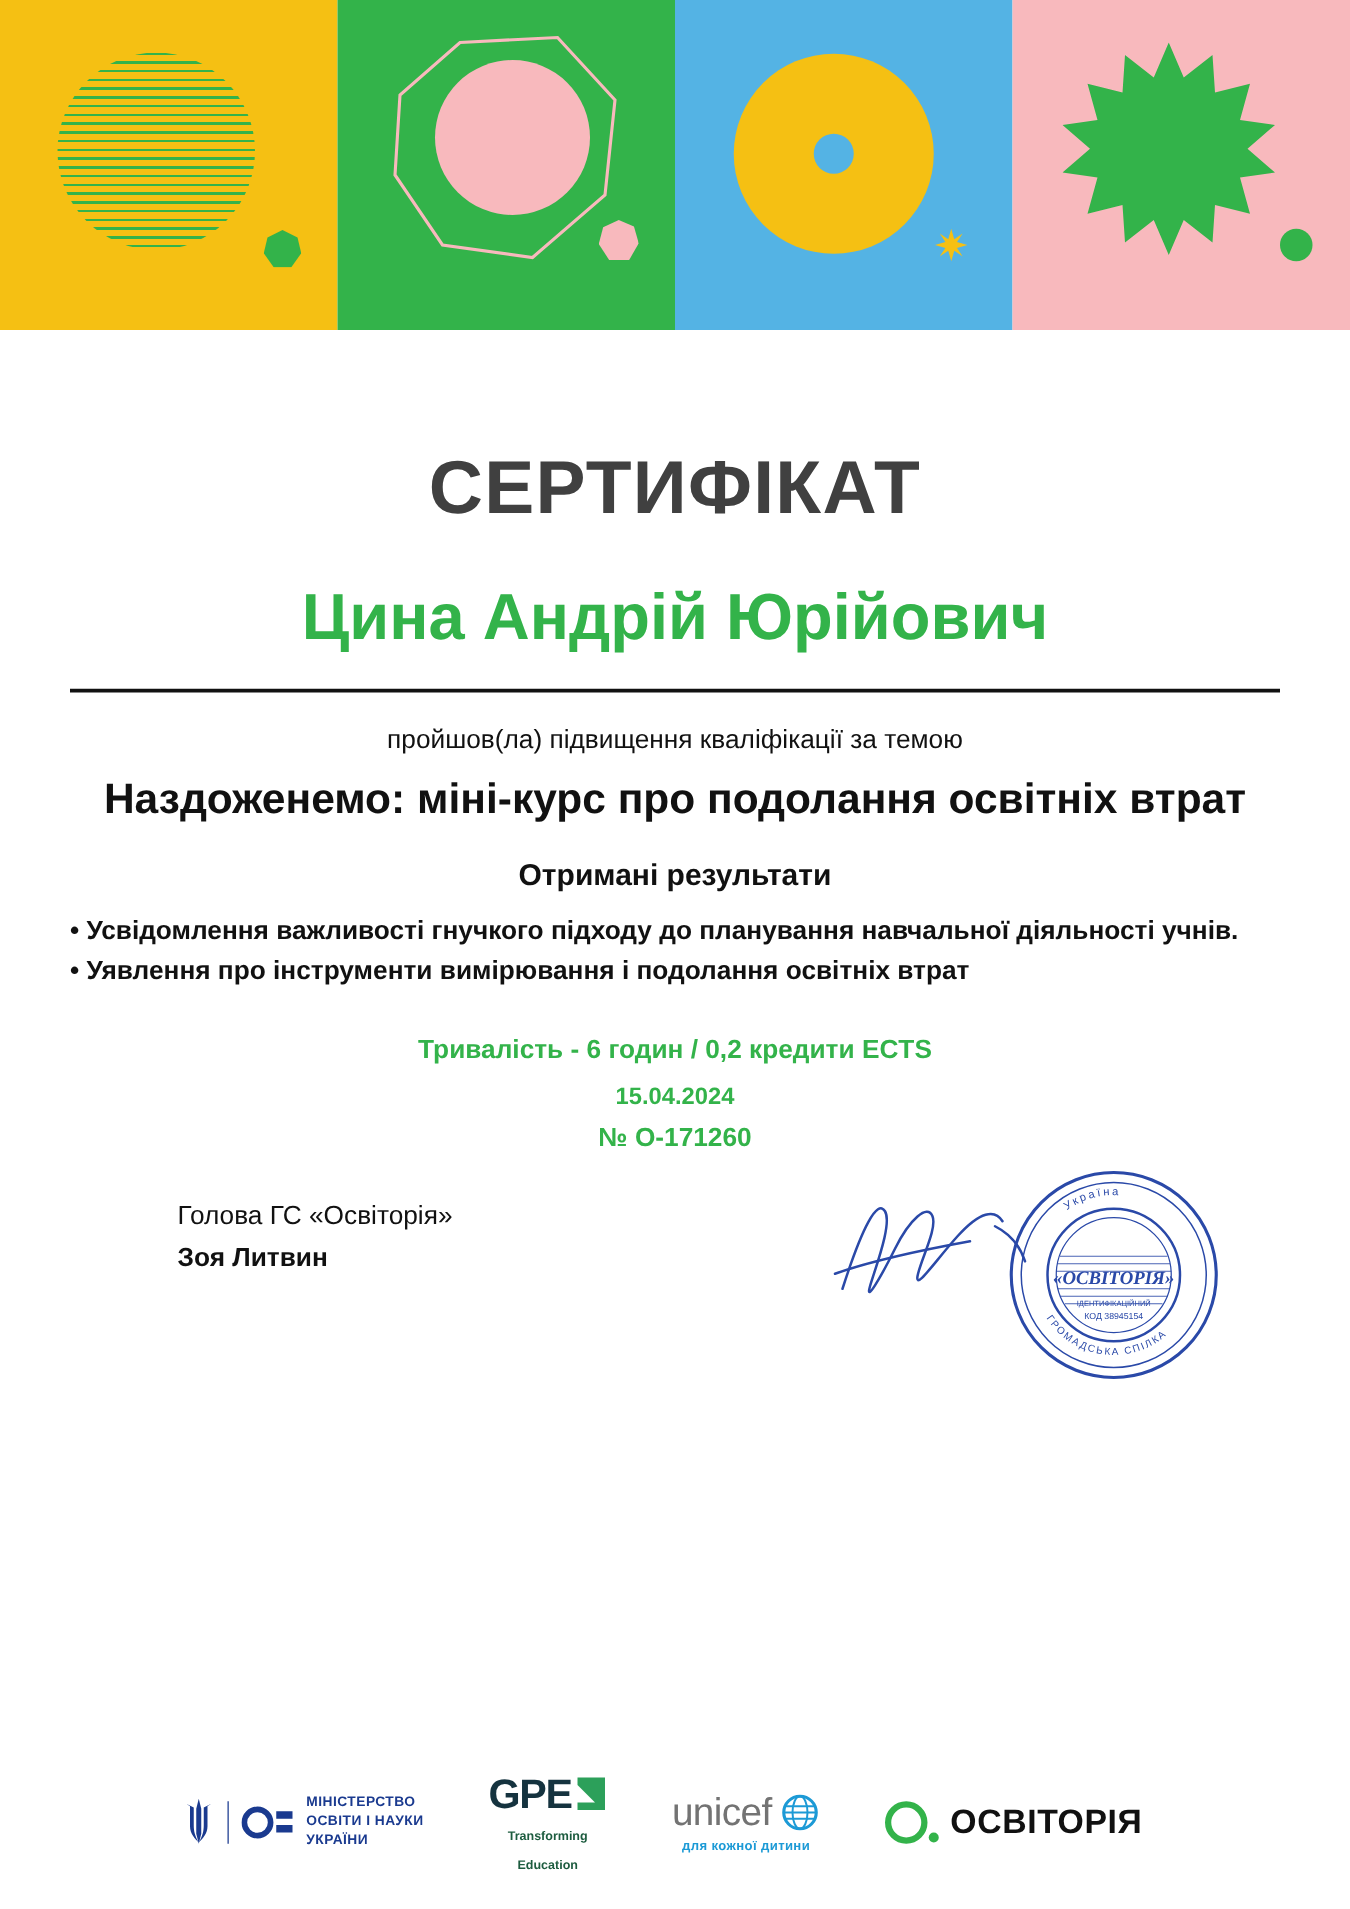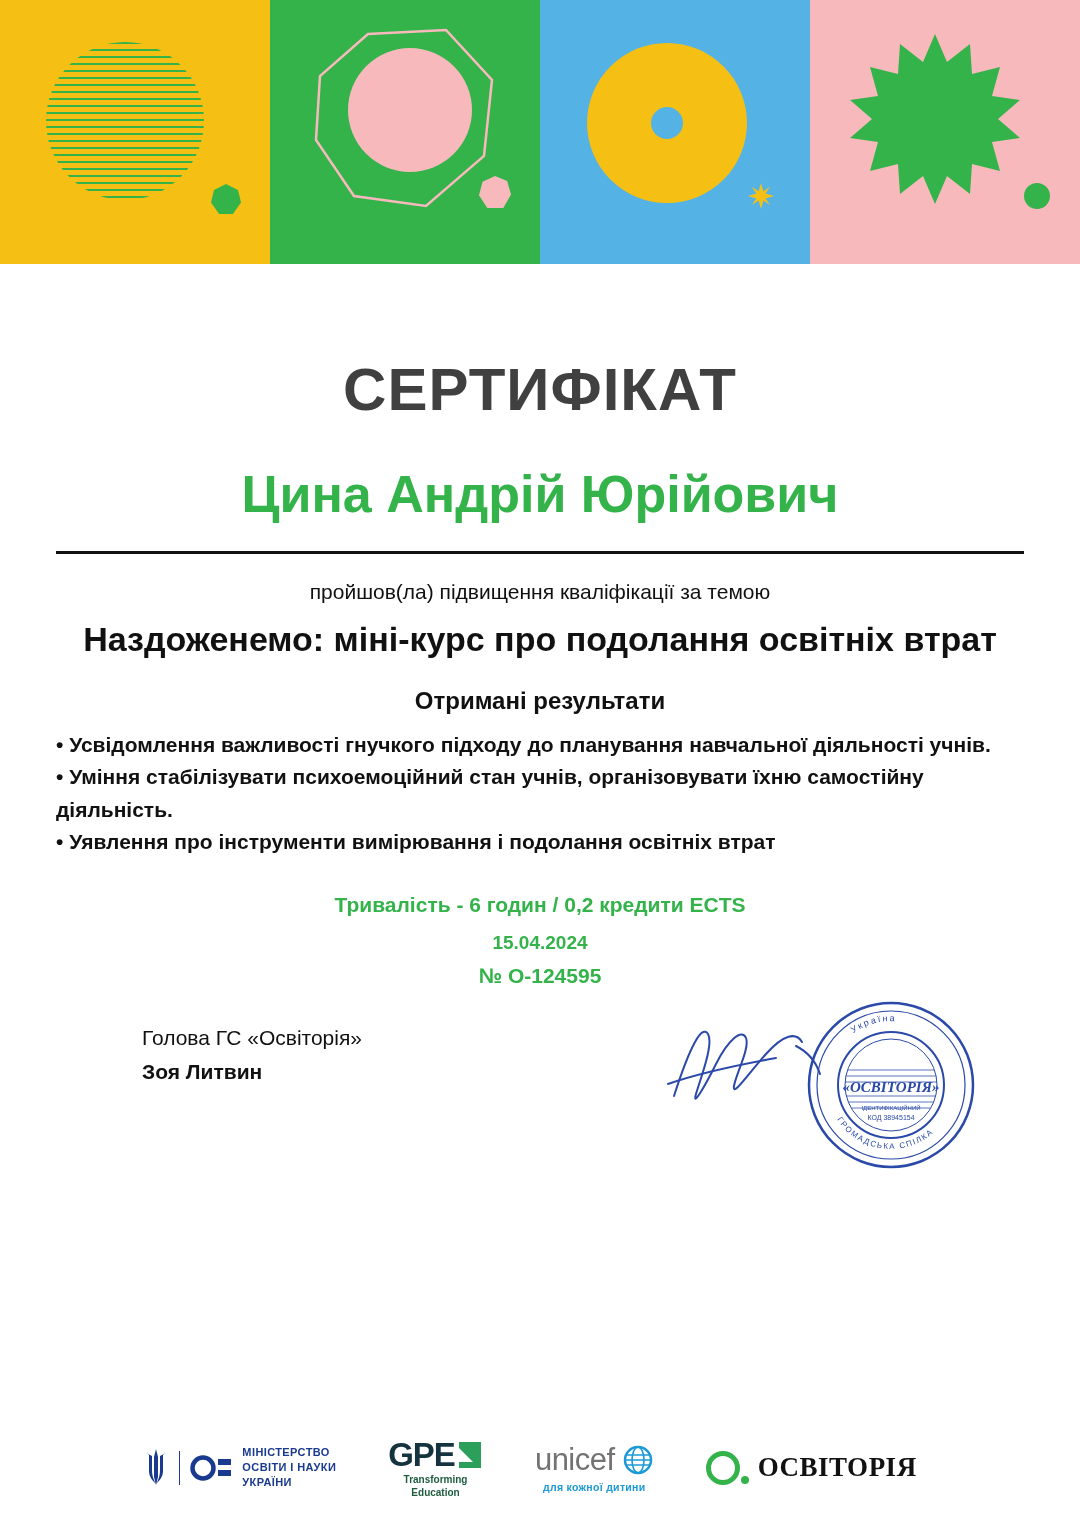--- a/index.html
+++ b/index.html
@@ -251,37 +251,36 @@
     text-transform: uppercase;
   }
   .logo-gpe {
     text-align: center;
   }
   .gpe-sub {
     font-size: 10px;
     font-weight: 700;
     line-height: 1.25;
     color: #1d5c3f;
-    margin-top: 0;
+    margin-top: 10px;
   }
   .logo-unicef {
     text-align: center;
   }
   .unicef-sub {
     font-size: 10.5px;
     font-weight: 700;
     color: #1c9ad6;
     letter-spacing: 0.3px;
     margin-top: 3px;
   }
   .logo-osvitoria {
     display: flex;
     align-items: center;
     gap: 18px;
-    font-family: Liberation Serif, serif;
   }
   .osv-text {
     font-size: 27px;
     font-weight: 700;
     letter-spacing: 0.5px;
     color: #111111;
   }
   .osv-mark {
     position: relative;
     width: 34px;
@@ -352,27 +351,26 @@
   <div class="divider"></div>
 
   <div class="subtitle">пройшов(ла) підвищення кваліфікації за темою</div>
 
   <div class="course-name">Наздоженемо: міні-курс про подолання освітніх втрат</div>
 
   <div class="results-heading">Отримані результати</div>
 
   <ul class="results-list">
     <li>• Усвідомлення важливості гнучкого підходу до планування навчальної діяльності учнів.</li>
-    <li>• Уміння стабілізувати психоемоційний стан учнів, організовувати їхню самостійну діяльність.</li>
     <li>• Уявлення про інструменти вимірювання і подолання освітніх втрат</li>
   </ul>
 
   <div class="duration">Тривалість - 6 годин / 0,2 кредити ECTS</div>
   <div class="issue-date">15.04.2024</div>
-  <div class="cert-number">№ O-124595</div>
+  <div class="cert-number">№ O-171260</div>
 
   <div class="sign-row">
     <div class="sign-title">Голова ГС «Освіторія»</div>
     <div class="sign-name">Зоя Литвин</div>
 
     <div class="stamp">
       <svg width="340" height="190" viewBox="0 0 340 190" aria-hidden="true">
 
         <g fill="none" stroke="#2a49a8" stroke-width="2" stroke-linecap="round">
           <path d="M18,108 C34,58 46,36 52,46 C58,56 44,92 40,106 C36,120 48,100 60,76 C72,52 86,40 90,50 C94,60 80,86 78,98 C76,110 92,86 110,66 C128,46 140,44 146,54"></path>

